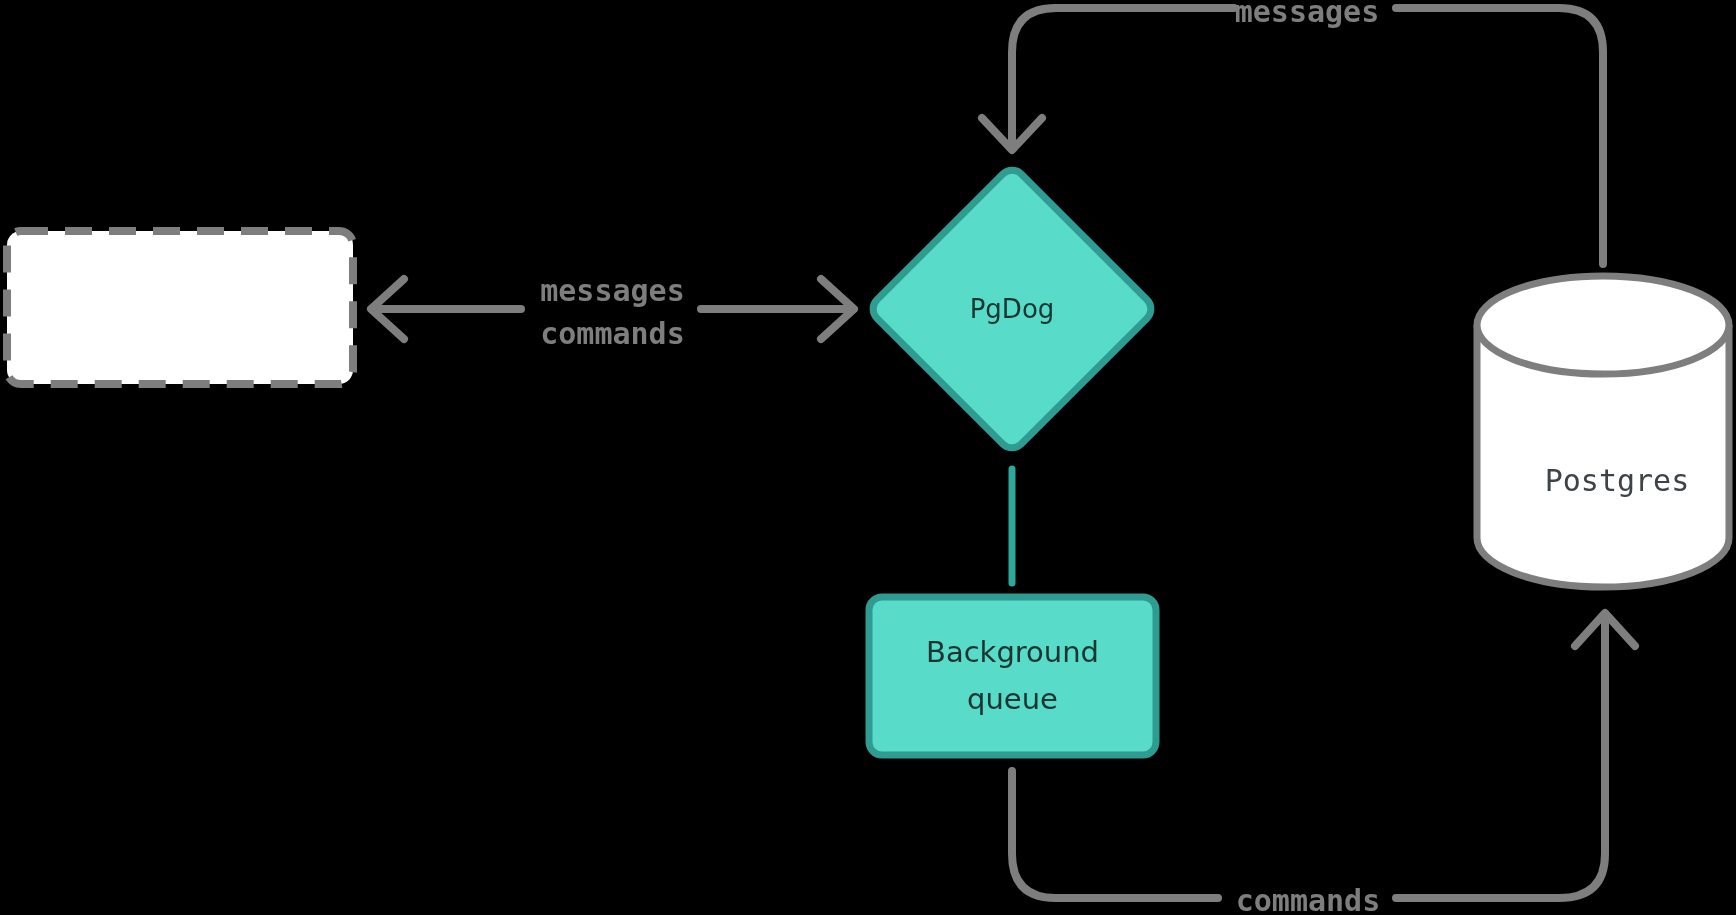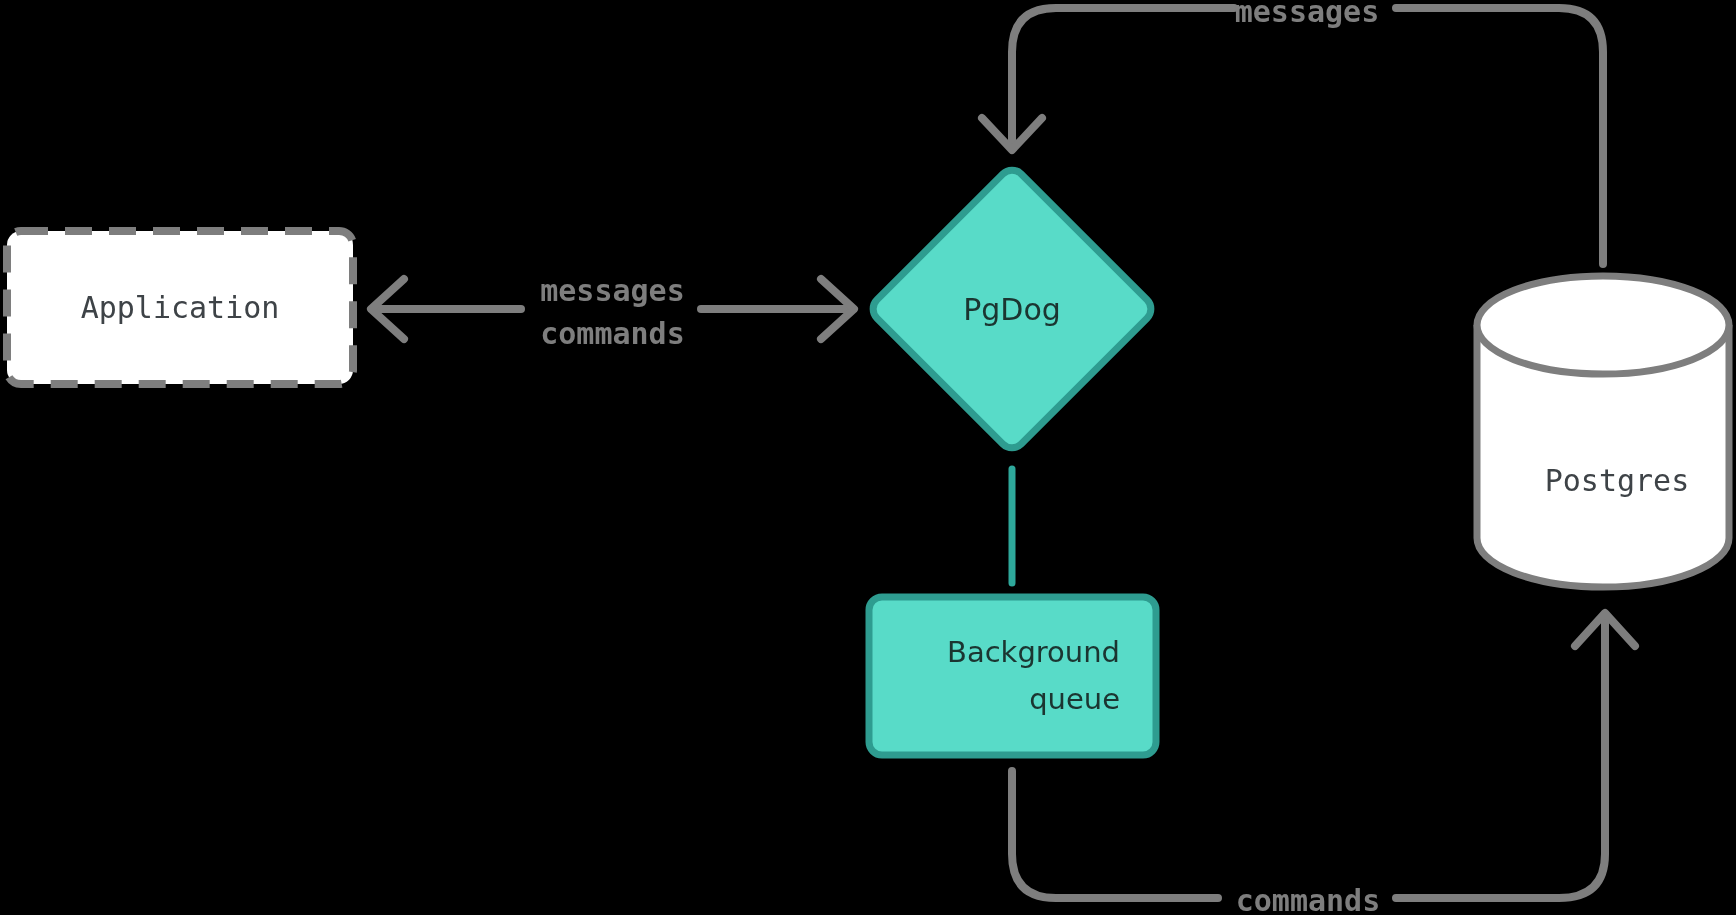--- a/index.html
+++ b/index.html
@@ -40,38 +40,37 @@
     font-weight: 600;
     color: #7E7E7E;
     letter-spacing: 0px;
   }
   .node-label-dark {
     font-size: 30px;
     font-weight: 400;
     color: #3E4347;
   }
   .node-label-teal {
-    font-size: 30px;
+    font-size: 26px;
     font-weight: 500;
     color: #1B3531;
   }
   
   #application-label { left: 7px; top: 231px; width: 346px; height: 153px; }
   
   #mid-label-messages { left: 490px; top: 272px; width: 245px; height: 36px; }
   #mid-label-commands { left: 490px; top: 315px; width: 245px; height: 36px; }
   
   #pgdog-label { left: 887px; top: 284px; width: 250px; height: 50px; }
   
   #bq-label { left: 869px; top: 597px; width: 287px; height: 158px; font-size: 29px; }
   #bq-label .wrap {
     white-space: normal;
     max-width: 215px;
     line-height: 1.62;
-    text-align: right;
   }
   
   #postgres-label { left: 1473px; top: 450px; width: 288px; height: 60px; }
   
   #top-label-messages { left: 1187px; top: -6px; width: 240px; height: 34px; }
   #bottom-label-commands { left: 1188px; top: 882px; width: 240px; height: 36px; }
 </style>
 </head>
 <body>
 
@@ -105,21 +104,20 @@
     <rect x="910" y="207" width="204" height="204" rx="13" transform="rotate(45 1012 309)" fill="#58DBC8" stroke="#2E9C90" stroke-width="7"></rect>
 
     <rect x="869" y="597" width="287" height="158" rx="13" fill="#58DBC8" stroke="#2E9C90" stroke-width="7"></rect>
 
     <g>
       <path d="M 1477,325 V 538 A 126 49 0 0 0 1729,538 V 325" fill="#FFFFFF" stroke="#7E7E7E" stroke-width="7"></path>
       <ellipse cx="1603" cy="325" rx="126" ry="49" fill="#FFFFFF" stroke="#7E7E7E" stroke-width="7"></ellipse>
     </g>
   </svg>
 
-  <div id="application-label" class="lbl mono node-label-dark">Application</div>
 
   <div id="mid-label-messages" class="lbl mono edge-label">messages</div>
 
   <div id="mid-label-commands" class="lbl mono edge-label">commands</div>
 
   <div id="pgdog-label" class="lbl sans node-label-teal">PgDog</div>
 
   <div id="bq-label" class="lbl sans node-label-teal">
     <span class="wrap">Background queue</span>
   </div>

